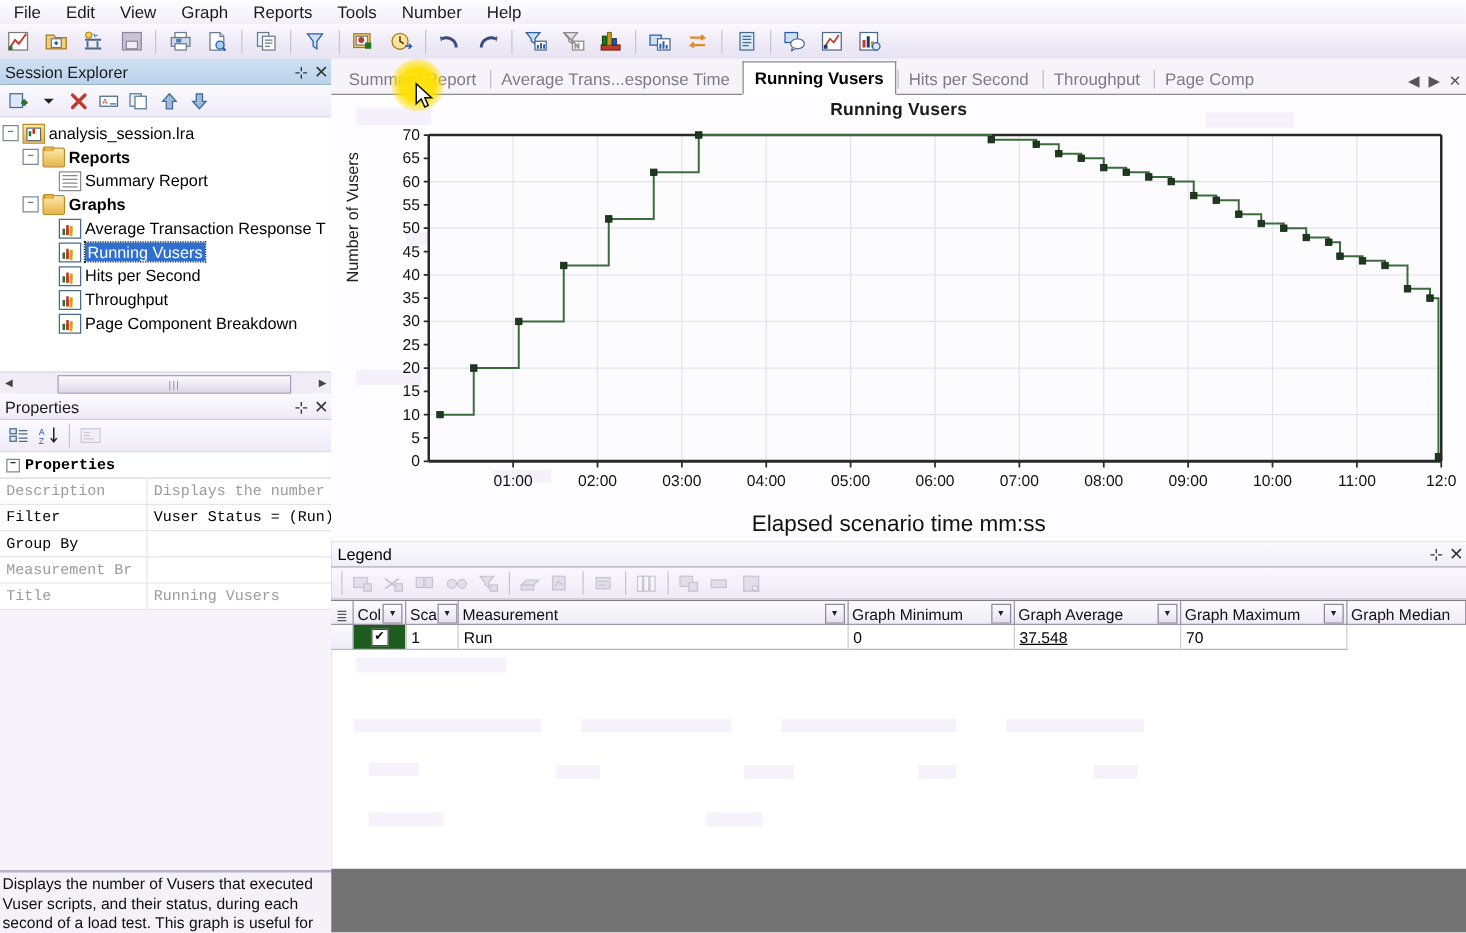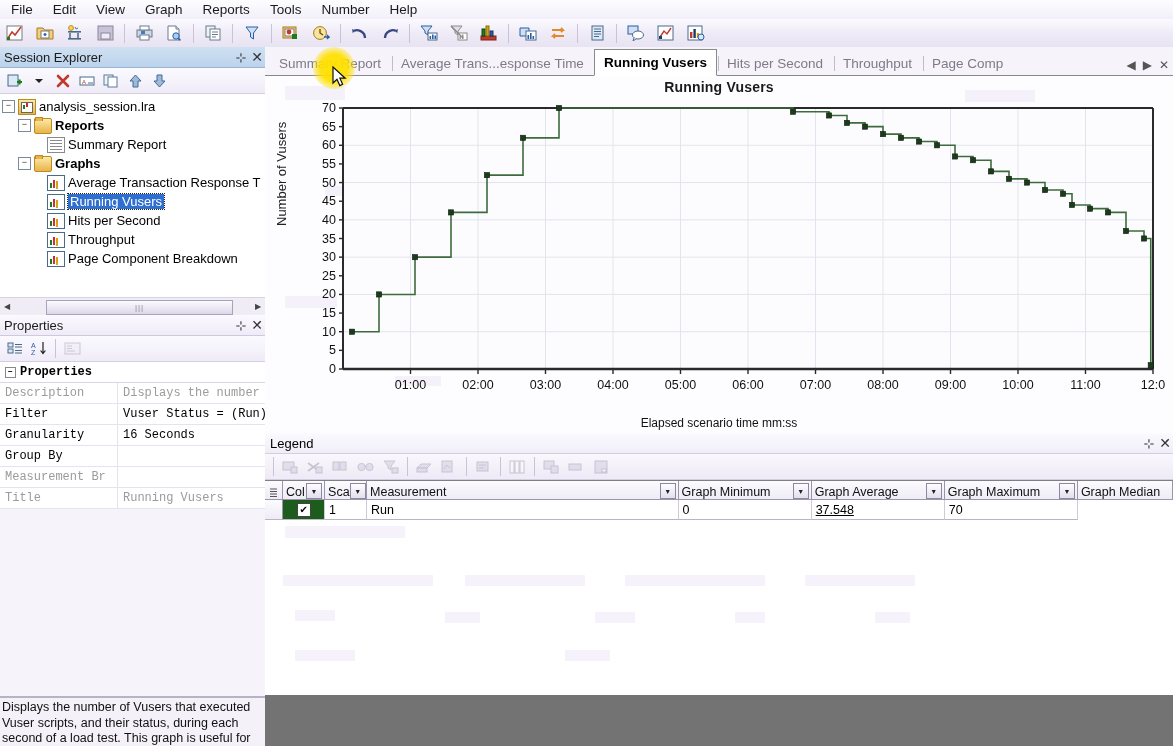--- a/index.html
+++ b/index.html
@@ -167,21 +167,21 @@
     position:absolute;left:0;right:0;top:3px;text-align:center;
     font-size:14px;font-weight:bold;color:#1a1a1a;letter-spacing:0.2px;
   }
   .ylabel{
     position:absolute;left:9px;top:150px;
     transform:rotate(-90deg);transform-origin:left top;
     font-size:13px;color:#222;white-space:nowrap;
   }
   .xlabel{
     position:absolute;left:0;right:0;bottom:4px;text-align:center;
-    font-size:12px;color:#111;
+    font-size:18px;color:#111;
   }
   .plotsvg{position:absolute;left:0;top:0;}
 
   
   .legend{
     position:absolute;left:0;top:386px;width:908px;height:313px;background:#737373;
   }
   .legend-title{
     height:20px;display:flex;align-items:center;
     background:linear-gradient(to bottom,#fbfaff,#f0edf7);
@@ -595,24 +595,20 @@
           <span>Properties</span>
         </div>
       </div>
       <div class="pgrow">
         <div class="k dim">Description</div>
         <div class="v dim">Displays the number o</div>
       </div>
       <div class="pgrow">
         <div class="k">Filter</div>
         <div class="v">Vuser Status =  (Run)</div>
-      </div>
-      <div class="pgrow">
-        <div class="k">Granularity</div>
-        <div class="v">16 Seconds</div>
       </div>
       <div class="pgrow">
         <div class="k">Group By</div>
         <div class="v"></div>
       </div>
       <div class="pgrow">
         <div class="k dim">Measurement Br</div>
         <div class="v dim"></div>
       </div>
       <div class="pgrow">

